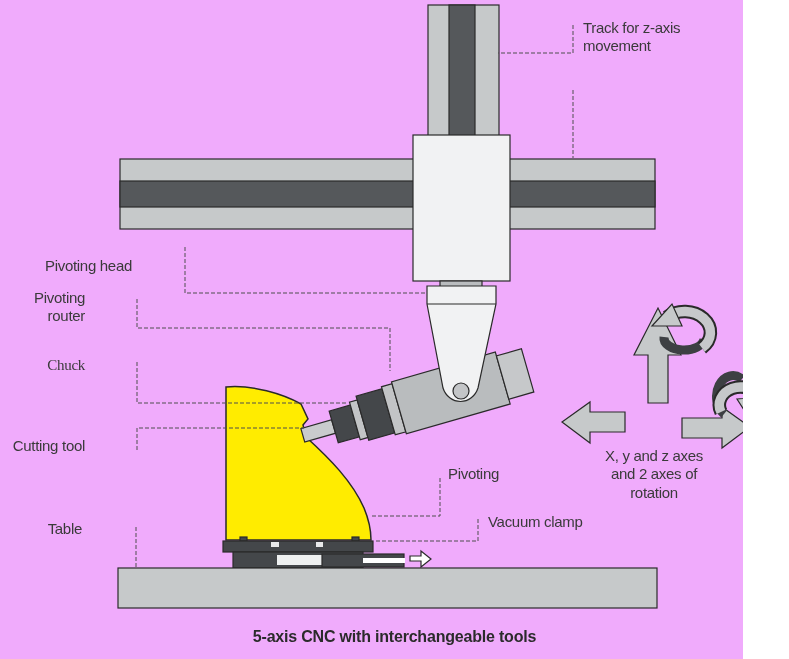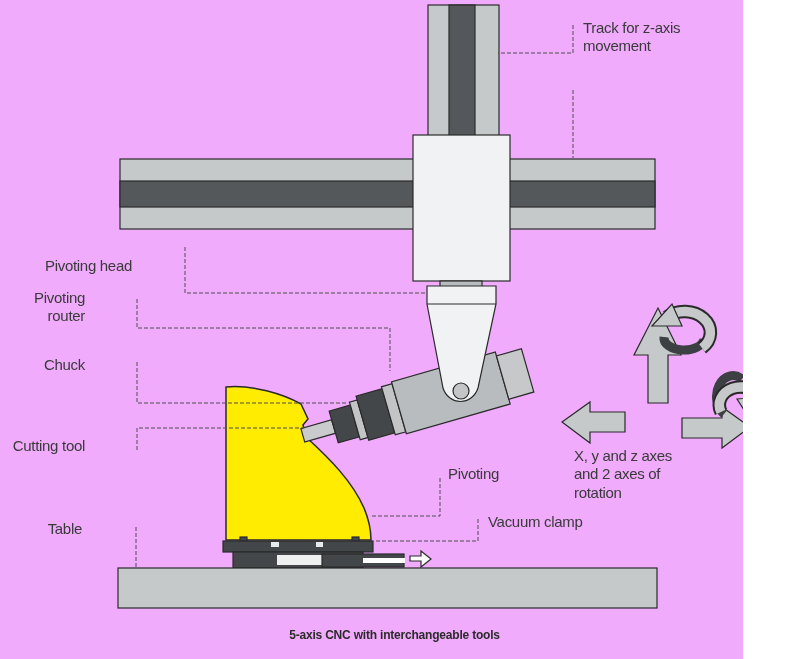--- a/index.html
+++ b/index.html
@@ -13,28 +13,28 @@
   .curl-out{fill:none;stroke:#2a2a2a;stroke-width:13.5;}
   .curl-in{fill:none;stroke:#c6c8ca;stroke-width:9.5;}
   .nofill{fill:none;}
   .label{position:absolute;font-size:15px;line-height:1.22;color:#3a3a3a;
          letter-spacing:-0.3px;white-space:pre-line;}
   .r{text-align:right;}
   #lbl-track-z{left:583px;top:19px;}
   #lbl-track-xy{left:583px;top:85px;}
   #lbl-pivoting-head{right:611px;top:243px;margin-top:14px;}
   #lbl-pivoting-router{right:658px;top:281px;margin-top:8px;}
-  #lbl-chuck{right:658px;top:356px;}
+  #lbl-chuck{right:658px;top:356px;font-family:Liberation Serif, serif;}
   #lbl-cutting-tool{right:658px;top:437px;}
   #lbl-workpiece{left:448px;top:465px;}
   #lbl-vacuum-clamp{left:488px;top:513px;}
   #lbl-table{right:661px;top:520px;}
-  #lbl-axes{left:574px;top:447px;width:160px;}
+  #lbl-axes{left:574px;top:447px;width:160px;text-align:center;}
   #caption{position:absolute;left:0;top:628px;width:789px;text-align:center;
-           font-size:12px;font-weight:bold;color:#2b2b2b;letter-spacing:-0.2px;}
+           font-size:16px;font-weight:bold;color:#2b2b2b;letter-spacing:-0.2px;}
 </style>
 </head>
 <body>
 
 <div id="stage">
 
 <svg id="scene" width="789" height="659" viewBox="0 0 789 659">
 
   <g>
     <rect class="s" x="428" y="5" width="71" height="131" fill="#c6c9ca"></rect>

